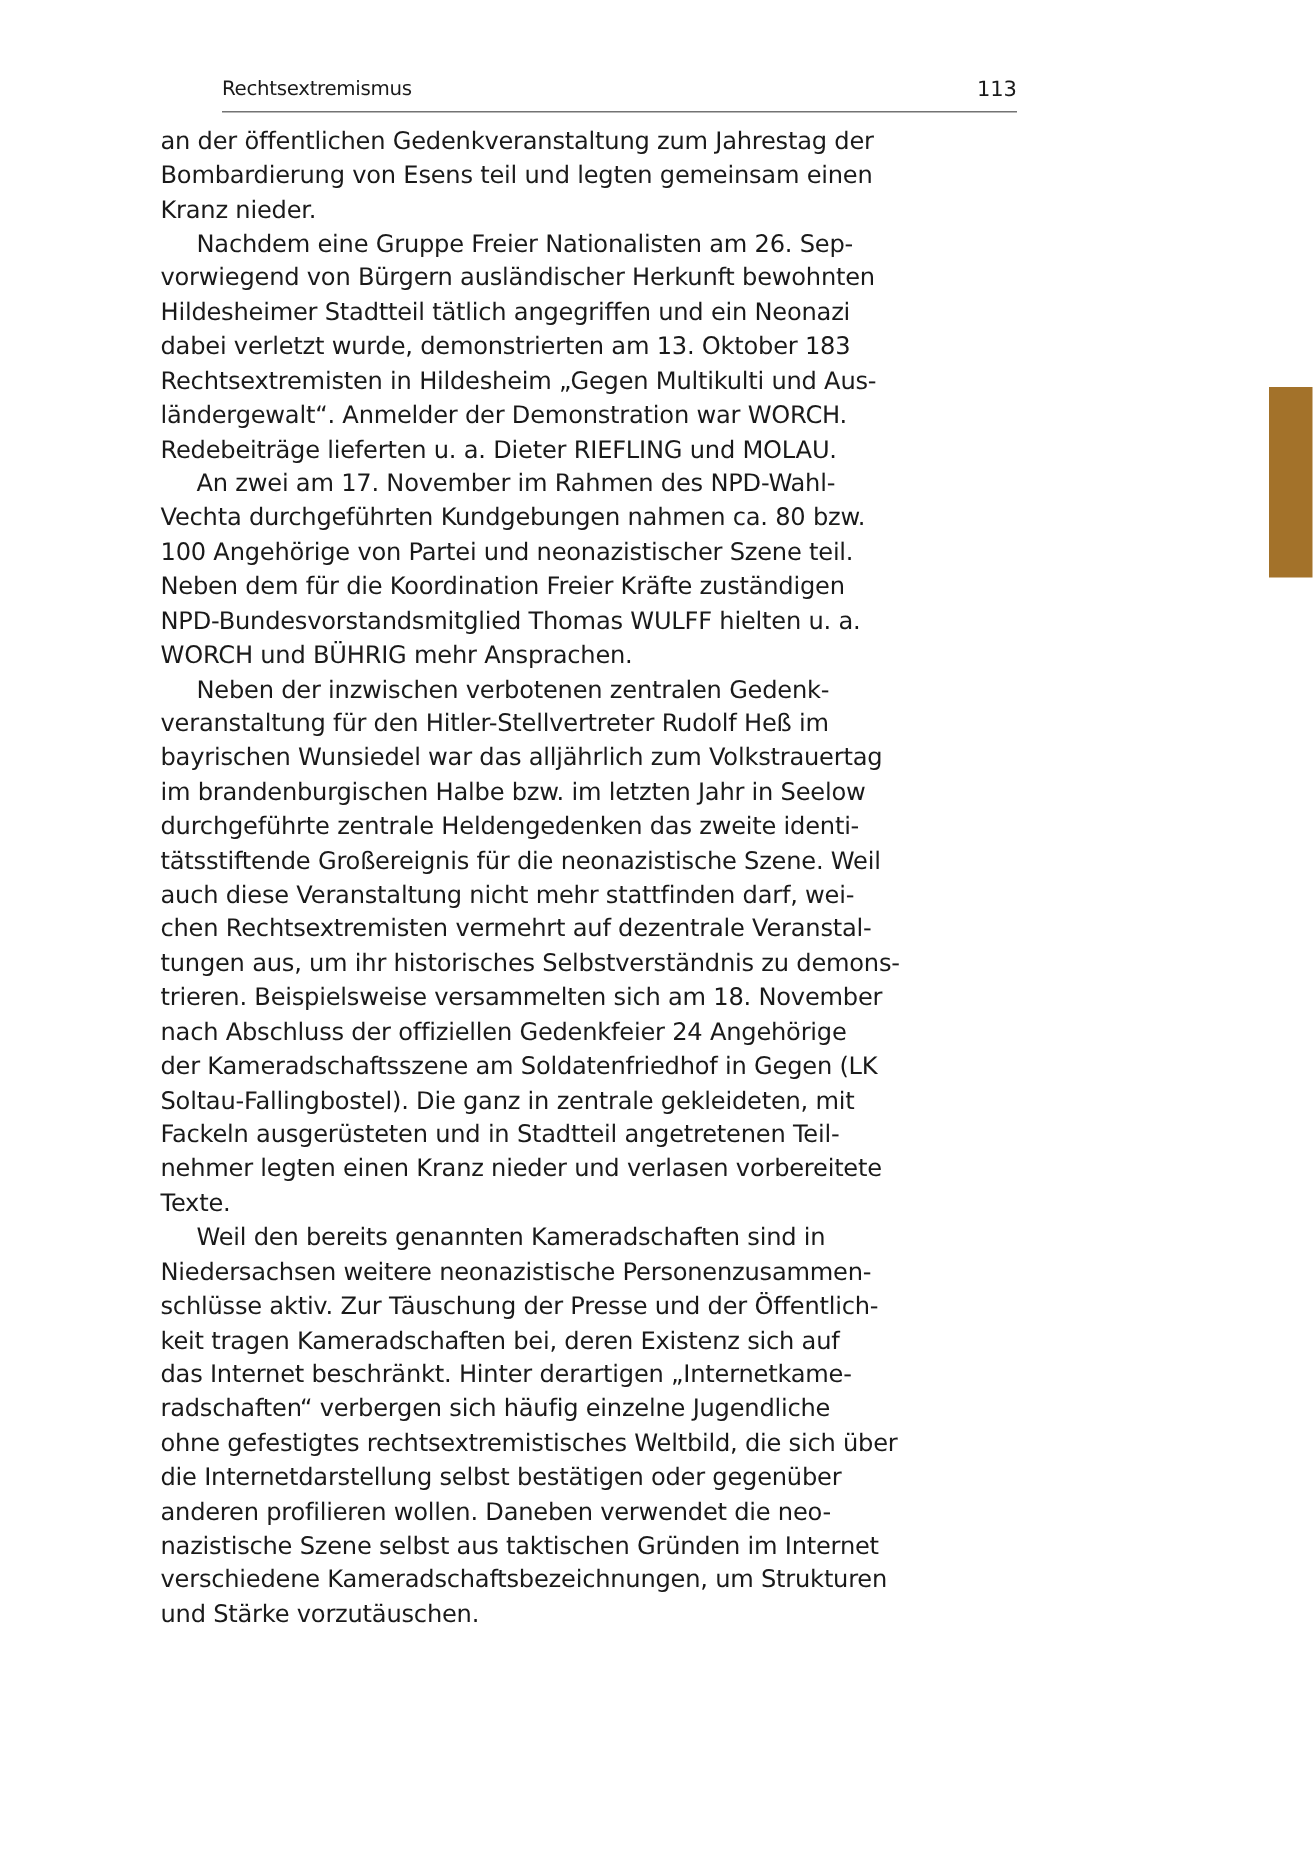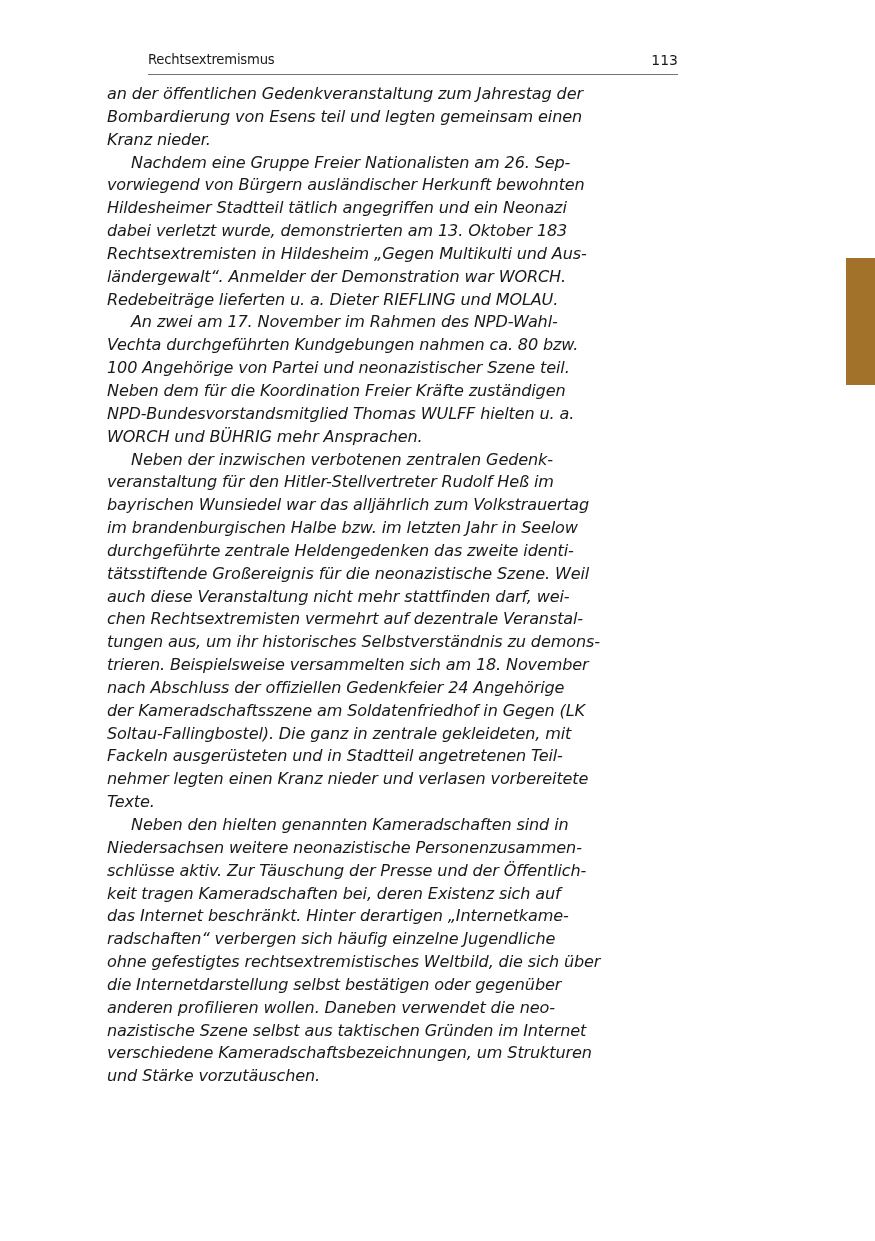--- a/index.html
+++ b/index.html
@@ -5,21 +5,21 @@
   html, body { margin:0; padding:0; background:#ffffff; }
   body { width:875px; height:1241px; position:relative; overflow:hidden;
          font-family:"DejaVu Sans", "Liberation Sans", sans-serif; color:#1a1a1a; }
   .running-head { position:absolute; left:107px; top:52px; width:530px; height:22px;
                   border-bottom:1px solid #737373; font-size:13.2px;margin-left:41px; }
   .running-head .title { position:absolute; left:0; top:0; letter-spacing:-0.2px; }
   .running-head .pnum { position:absolute; right:0; top:0; font-size:14px; }
   .thumb-tab { position:absolute; left:846px; top:258px; width:29px; height:127px; }
   .body-text { position:absolute; left:107px; top:83px; width:540px; }
   .line { height:22.85px; line-height:22.85px; font-size:16.1px; white-space:nowrap;
-          letter-spacing:-0.15px;font-style:italic; }
+          letter-spacing:-0.15px; }
   .line.indent { padding-left:24px; }
 </style>
 </head>
 <body>
 
 <div class="running-head">
   <span class="title">Rechtsextremismus</span>
   <span class="pnum">113</span>
 </div>
 
@@ -60,21 +60,21 @@
       <div class="line">tungen aus, um ihr historisches Selbstverständnis zu demons-</div>
       <div class="line">trieren. Beispielsweise versammelten sich am 18. November</div>
       <div class="line">nach Abschluss der offiziellen Gedenkfeier 24 Angehörige</div>
       <div class="line">der Kameradschaftsszene am Soldatenfriedhof in Gegen (LK</div>
       <div class="line">Soltau-Fallingbostel). Die ganz in zentrale gekleideten, mit</div>
       <div class="line">Fackeln ausgerüsteten und in Stadtteil angetretenen Teil-</div>
       <div class="line">nehmer legten einen Kranz nieder und verlasen vorbereitete</div>
       <div class="line">Texte.</div>
     </div>
     <div>
-      <div class="line indent">Neben den hielten genannten Kameradschaften sind in</div>
+      <div class="line indent">Weil den bereits genannten Kameradschaften sind in</div>
       <div class="line">Niedersachsen weitere neonazistische Personenzusammen-</div>
       <div class="line">schlüsse aktiv. Zur Täuschung der Presse und der Öffentlich-</div>
       <div class="line">keit tragen Kameradschaften bei, deren Existenz sich auf</div>
       <div class="line">das Internet beschränkt. Hinter derartigen „Internetkame-</div>
       <div class="line">radschaften“ verbergen sich häufig einzelne Jugendliche</div>
       <div class="line">ohne gefestigtes rechtsextremistisches Weltbild, die sich über</div>
       <div class="line">die Internetdarstellung selbst bestätigen oder gegenüber</div>
       <div class="line">anderen profilieren wollen. Daneben verwendet die neo-</div>
       <div class="line">nazistische Szene selbst aus taktischen Gründen im Internet</div>
       <div class="line">verschiedene Kameradschaftsbezeichnungen, um Strukturen</div>

